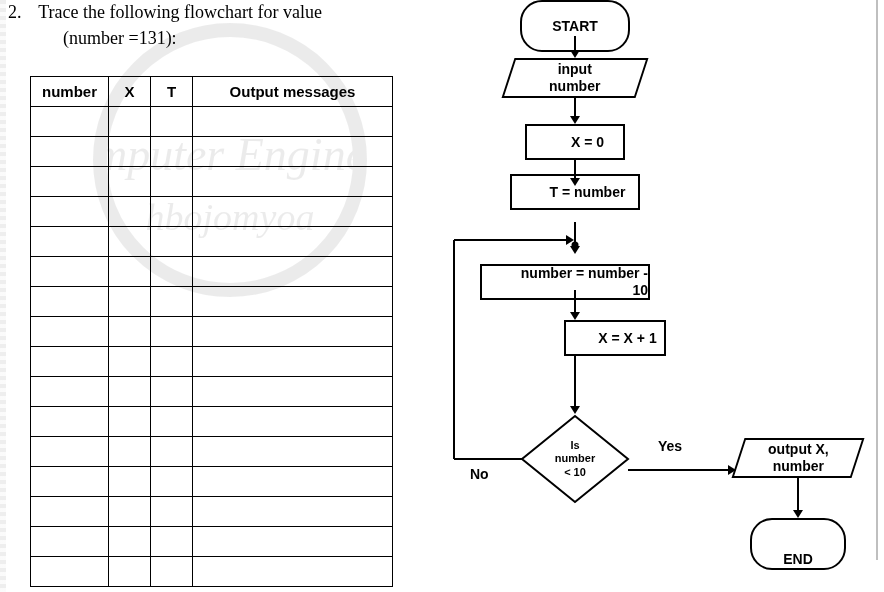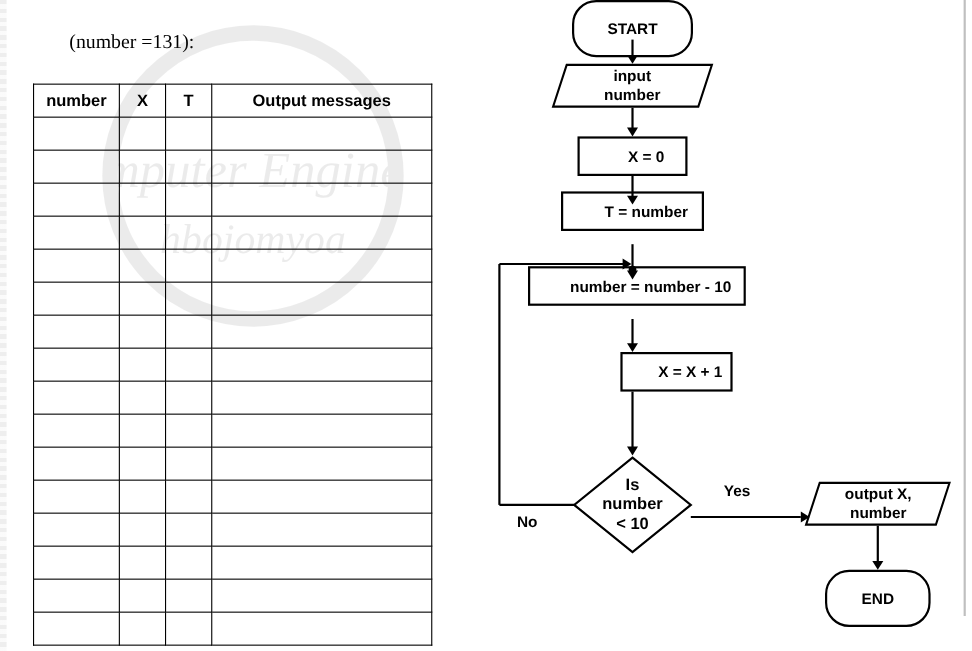--- a/index.html
+++ b/index.html
@@ -103,20 +103,24 @@
     opacity: .25;
   }
 </style>
 </head>
 <body>
 
 <div class="page">
 
   <div class="left-margin-stripe"></div>
 
+  <div class="question">
+    <span class="qnum">2.</span>
+    <span>Trace the following flowchart for value</span>
+  </div>
   <div class="subline">(number =131):</div>
 
   <div class="wm">
     <svg viewBox="0 0 380 280">
       <circle cx="190" cy="140" r="130" fill="none" stroke="#666" stroke-width="14"></circle>
       <text x="190" y="150" text-anchor="middle" font-size="46" font-style="italic" fill="#666">mputer Engine</text>
       <text x="190" y="210" text-anchor="middle" font-size="38" font-style="italic" fill="#666">hbojomyoa</text>
     </svg>
   </div>
 
@@ -271,21 +275,21 @@
           <polygon points="-5,24 5,24 0,32" fill="#000"></polygon>
         </svg>
     </div>
 
     <div class="arrow" style="left:141px; top:236px;">
       <svg width="8" height="8">
           <circle cx="4" cy="4" r="3.5" fill="#000"></circle>
         </svg>
     </div>
 
-    <div class="shape process" style="left:50px; top:242px; width:198px;">
+    <div class="shape process" style="left:50px; top:264px; width:170px;text-align:right;">
       <span>number = number - 10</span>
     </div>
     <div class="arrow" style="left:145px; top:290px;">
       <svg width="1" height="30">
           <line x1="0" y1="0" x2="0" y2="24" stroke="#000" stroke-width="2"></line>
           <polygon points="-5,22 5,22 0,30" fill="#000"></polygon>
         </svg>
     </div>
 
     <div class="shape process" style="left:88px; top:320px; width:102px;margin-left:46px;">
@@ -295,21 +299,21 @@
       <svg width="1" height="58">
           <line x1="0" y1="0" x2="0" y2="52" stroke="#000" stroke-width="2"></line>
           <polygon points="-5,50 5,50 0,58" fill="#000"></polygon>
         </svg>
     </div>
 
     <div class="shape decision" style="left:90px; top:414px;">
       <svg viewBox="0 0 110 90">
           <polygon points="55,2 108,45 55,88 2,45" fill="none" stroke="#000" stroke-width="2"></polygon>
         </svg>
-      <div class="dlabel" style="white-space:pre-line; font-size:15px;text-align:center;">Is
+      <div class="dlabel" style="white-space:pre-line; font-size:11px;text-align:center;">Is
 number
 &lt; 10</div>
     </div>
 
     <div class="arrow" style="left:198px; top:458px;">
       <svg width="108" height="2">
           <line x1="0" y1="1" x2="100" y2="1" stroke="#000" stroke-width="2"></line>
           <polygon points="100,-4 100,6 108,1" fill="#000"></polygon>
         </svg>
     </div>
@@ -319,21 +323,21 @@
       <span style="white-space:pre-line;">output X,
 number</span>
     </div>
     <div class="arrow" style="left:368px; top:478px;">
       <svg width="1" height="40">
           <line x1="0" y1="0" x2="0" y2="34" stroke="#000" stroke-width="2"></line>
           <polygon points="-5,32 5,32 0,40" fill="#000"></polygon>
         </svg>
     </div>
 
-    <div class="shape terminator" style="left:320px; top:518px; width:96px;">
+    <div class="shape terminator" style="left:320px; top:518px; width:96px;align-items:flex-end;">
       <span>END</span>
     </div>
 
     <div class="arrow" style="left:20px; top:240px;">
       <svg width="76" height="226">
 
         <line x1="72" y1="219" x2="4" y2="219" stroke="#000" stroke-width="2"></line>
 
         <line x1="4" y1="219" x2="4" y2="0" stroke="#000" stroke-width="2"></line>
 

